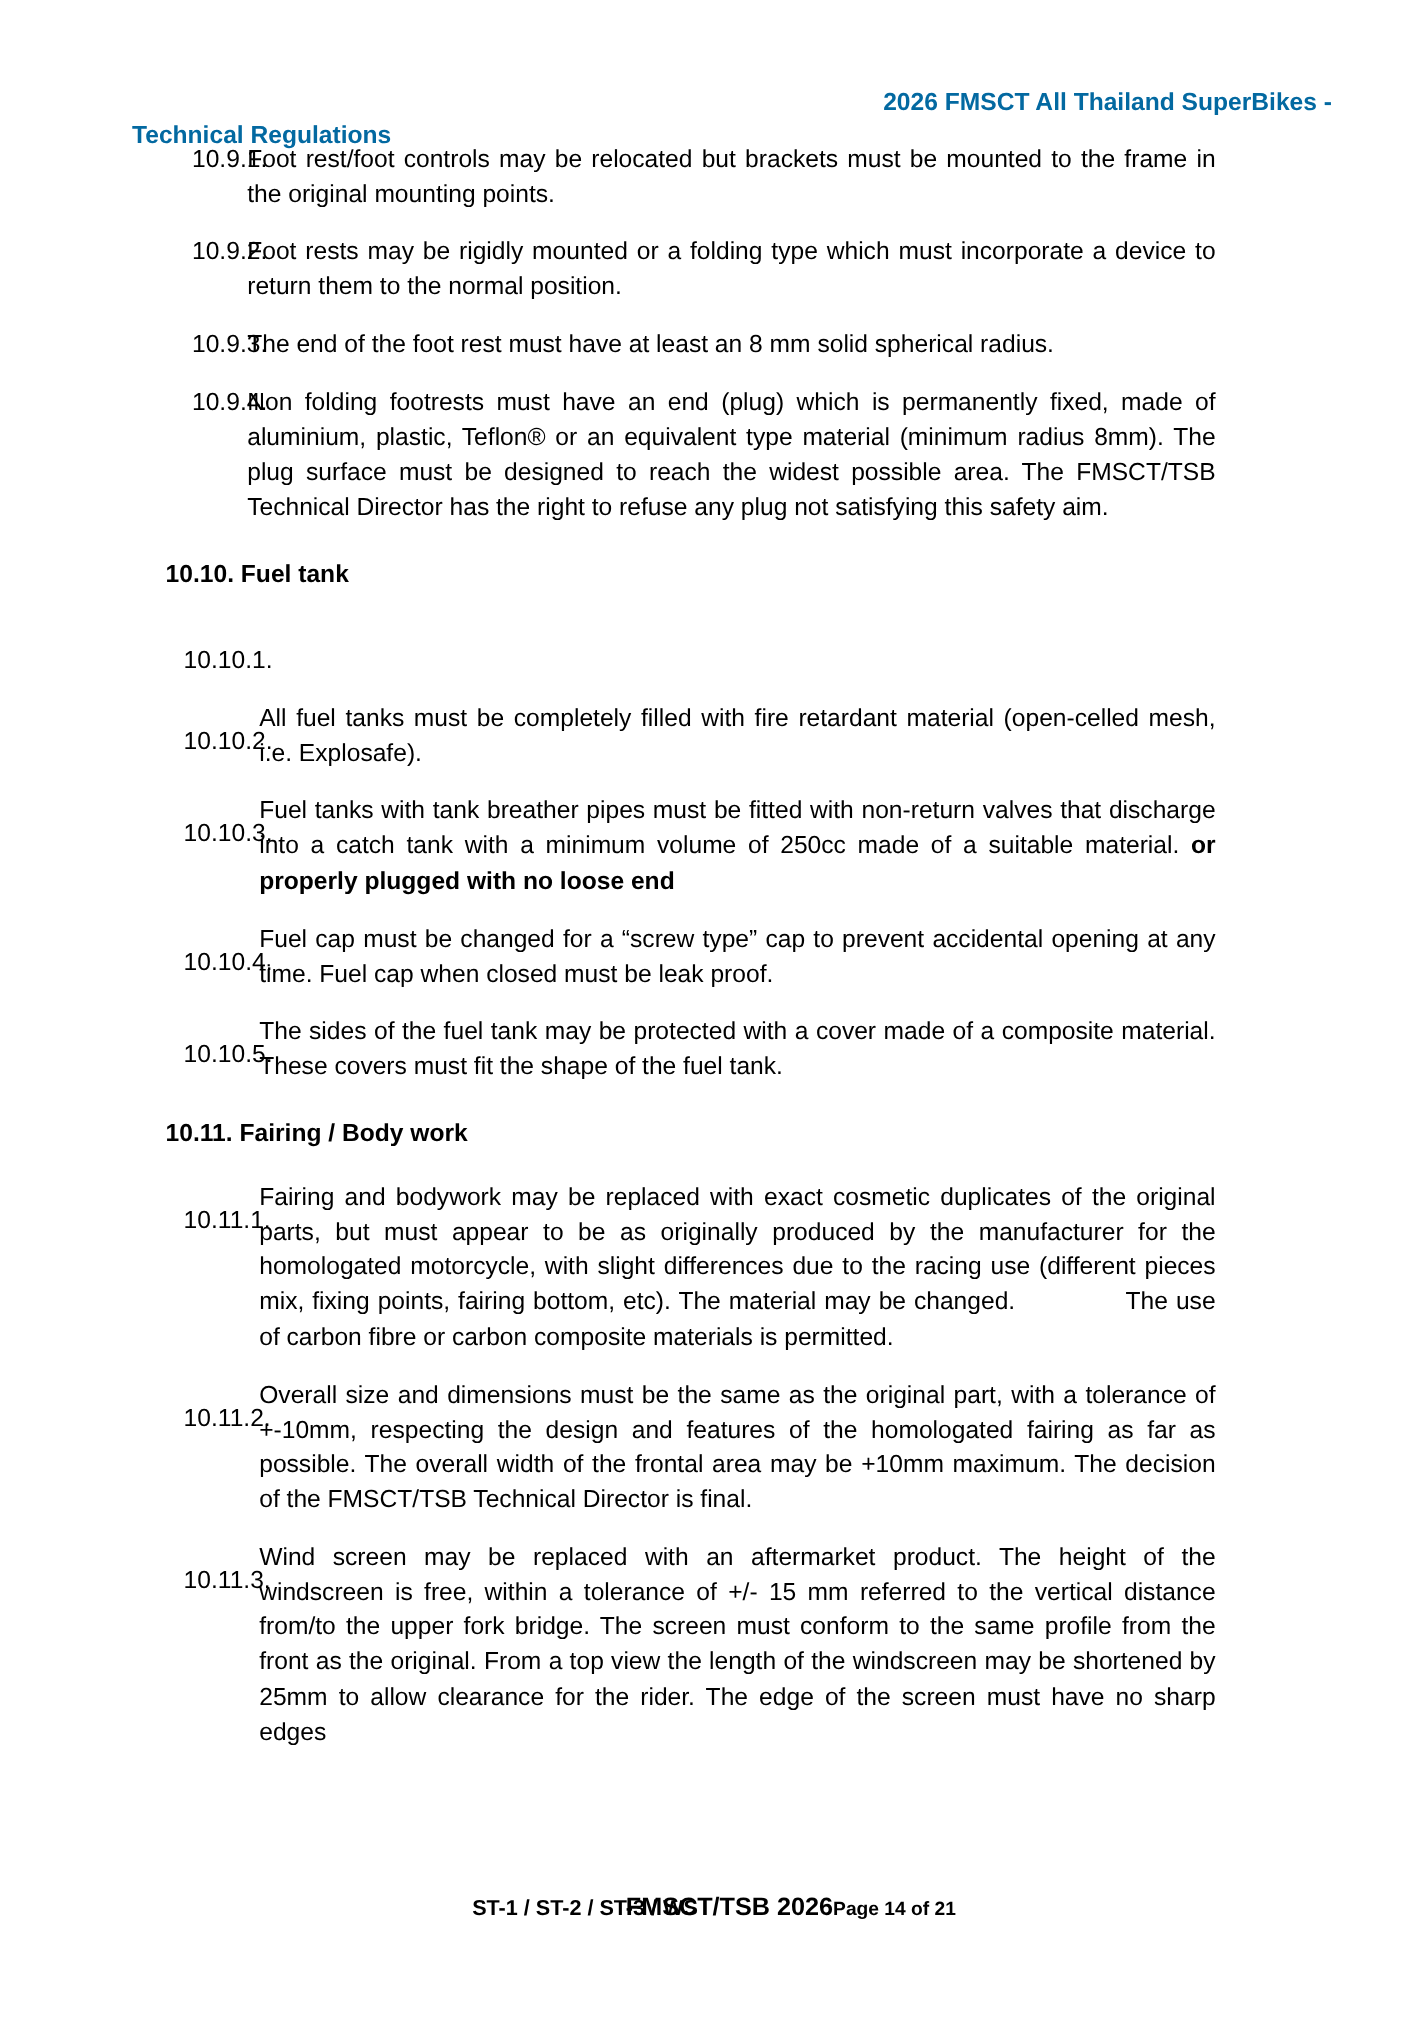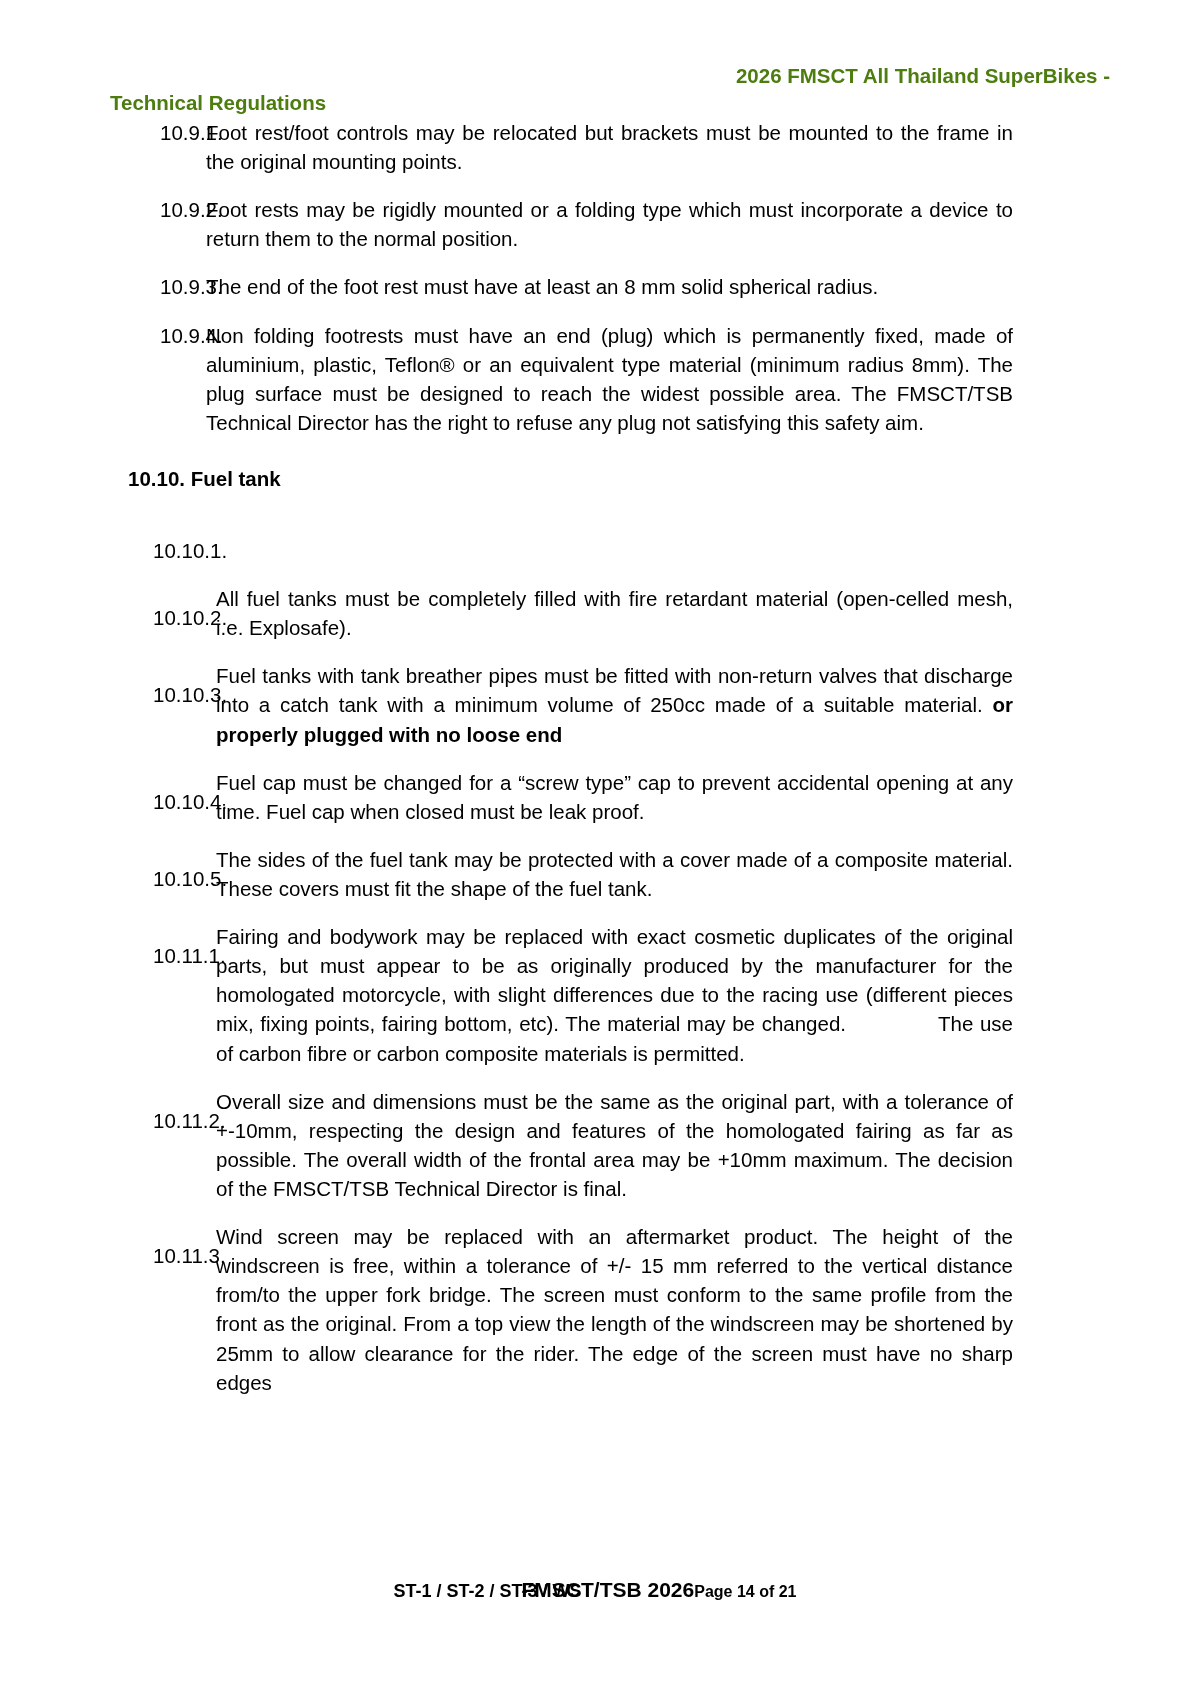--- a/index.html
+++ b/index.html
@@ -18,24 +18,24 @@
     height: 1683px;
     margin: 0 auto;
     background: #ffffff;
     box-sizing: border-box;
     overflow: hidden;
   }
 
   
   .header {
     position: absolute;
-    top: 62px;
+    top: 72px;
     left: 110px;
     width: 1000px;
-    color: #4d7c0f;
+    color: #0369a1;
     font-size: 20.5px;
     font-weight: bold;
     line-height: 1.32;
     text-align: right;
   }
   .header .hdr-line2 {
     text-align: left;
   }
 
   
@@ -80,21 +80,21 @@
     font-weight: bold;
   }
   .gap-space {
     display: inline-block;
     width: 92px;
   }
 
   .section-head {
     font-size: 20.5px;
     font-weight: bold;
-    margin: 30px 0 26px 30px;
+    margin: 30px 0 26px 40px;
   }
 
   
   .footer {
     position: absolute;
     left: 92px;
     right: 92px;
     top: 1578px;
     display: flex;
     align-items: baseline;
@@ -166,20 +166,21 @@
     <div class="clause wide">
       <div class="num">10.10.4.</div>
       <div class="body">Fuel cap must be changed for a “screw type” cap to prevent accidental opening at any time. Fuel cap when closed must be leak proof.</div>
     </div>
 
     <div class="clause wide">
       <div class="num">10.10.5.</div>
       <div class="body">The sides of the fuel tank may be protected with a cover made of a composite material. These covers must fit the shape of the fuel tank.</div>
     </div>
 
+    <div class="section-head">10.11. Fairing / Body work</div>
 
     <div class="clause wide">
       <div class="num">10.11.1.</div>
       <div class="body"><span>Fairing and bodywork may be replaced with exact cosmetic duplicates of the original parts, but must appear to be as originally produced by the manufacturer for the homologated motorcycle, with slight differences due to the racing use (different pieces mix, fixing points, fairing bottom, etc). The material may be changed.</span><span class="gap-space"></span><span>The use of carbon fibre or carbon composite materials is permitted.</span></div>
     </div>
 
     <div class="clause wide">
       <div class="num">10.11.2.</div>
       <div class="body">Overall size and dimensions must be the same as the original part, with a tolerance of +-10mm, respecting the design and features of the homologated fairing as far as possible. The overall width of the frontal area may be +10mm maximum. The decision of the FMSCT/TSB Technical Director is final.</div>
     </div>

